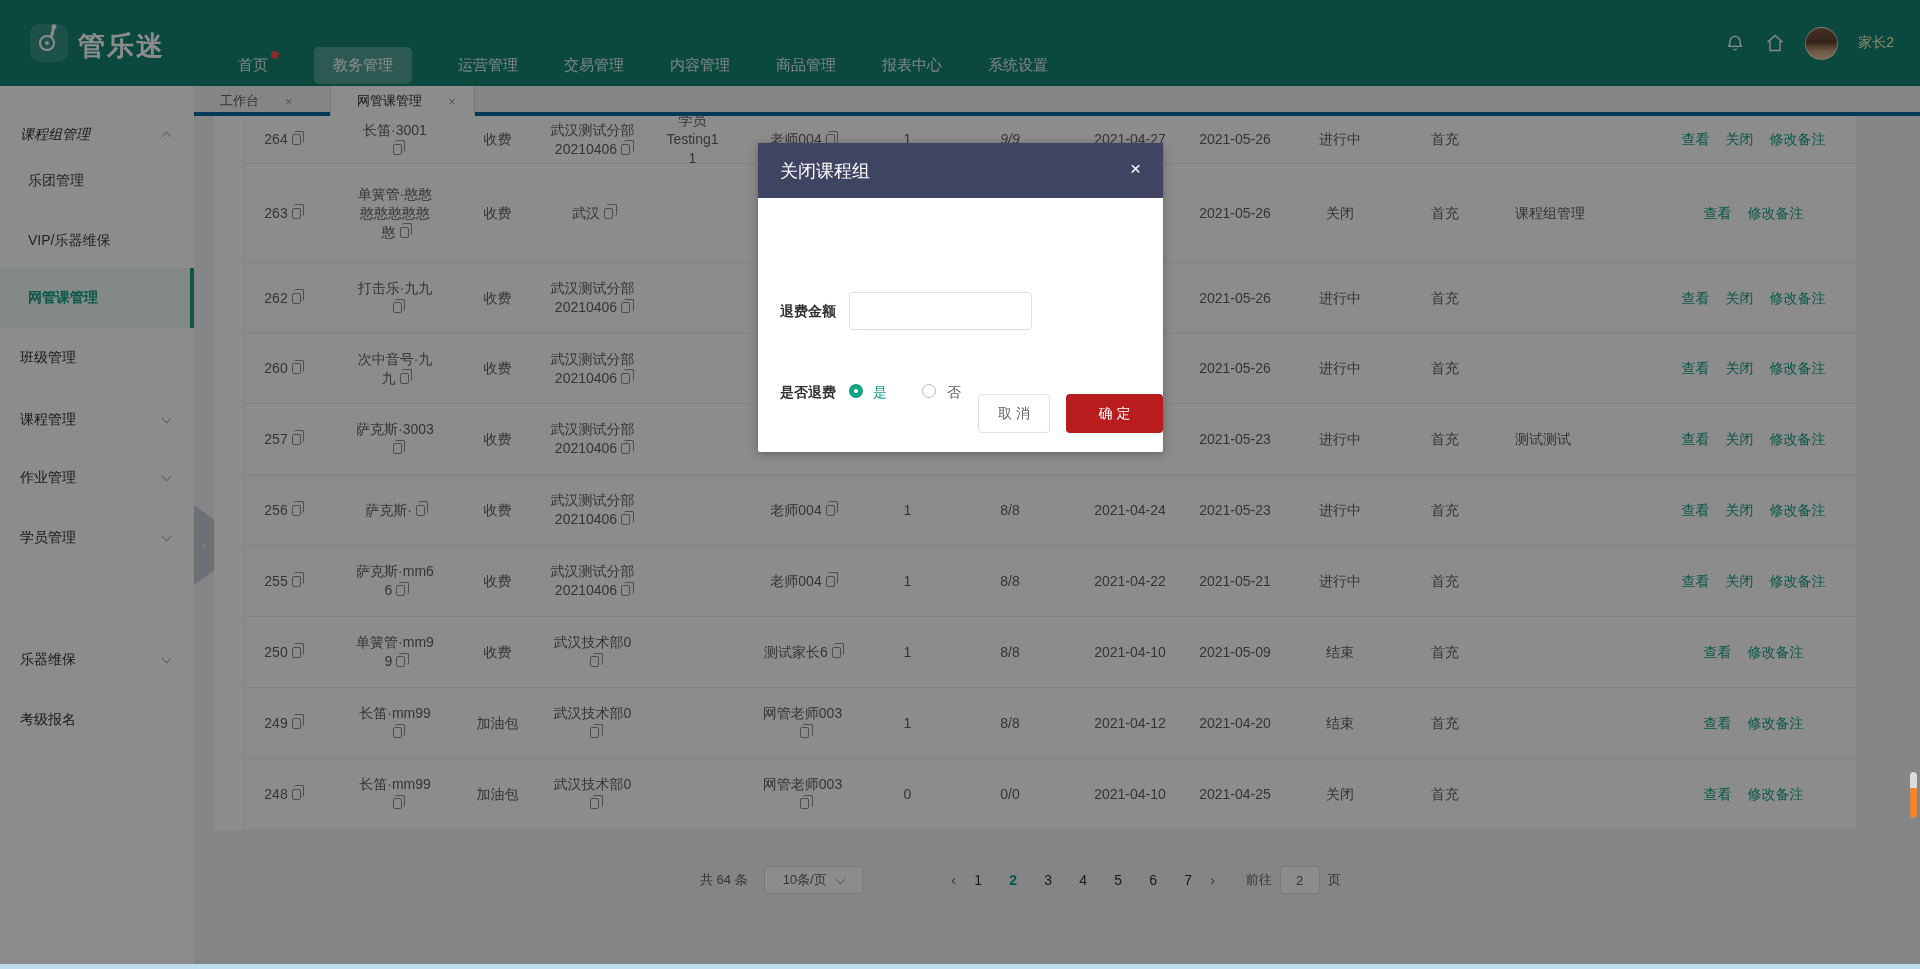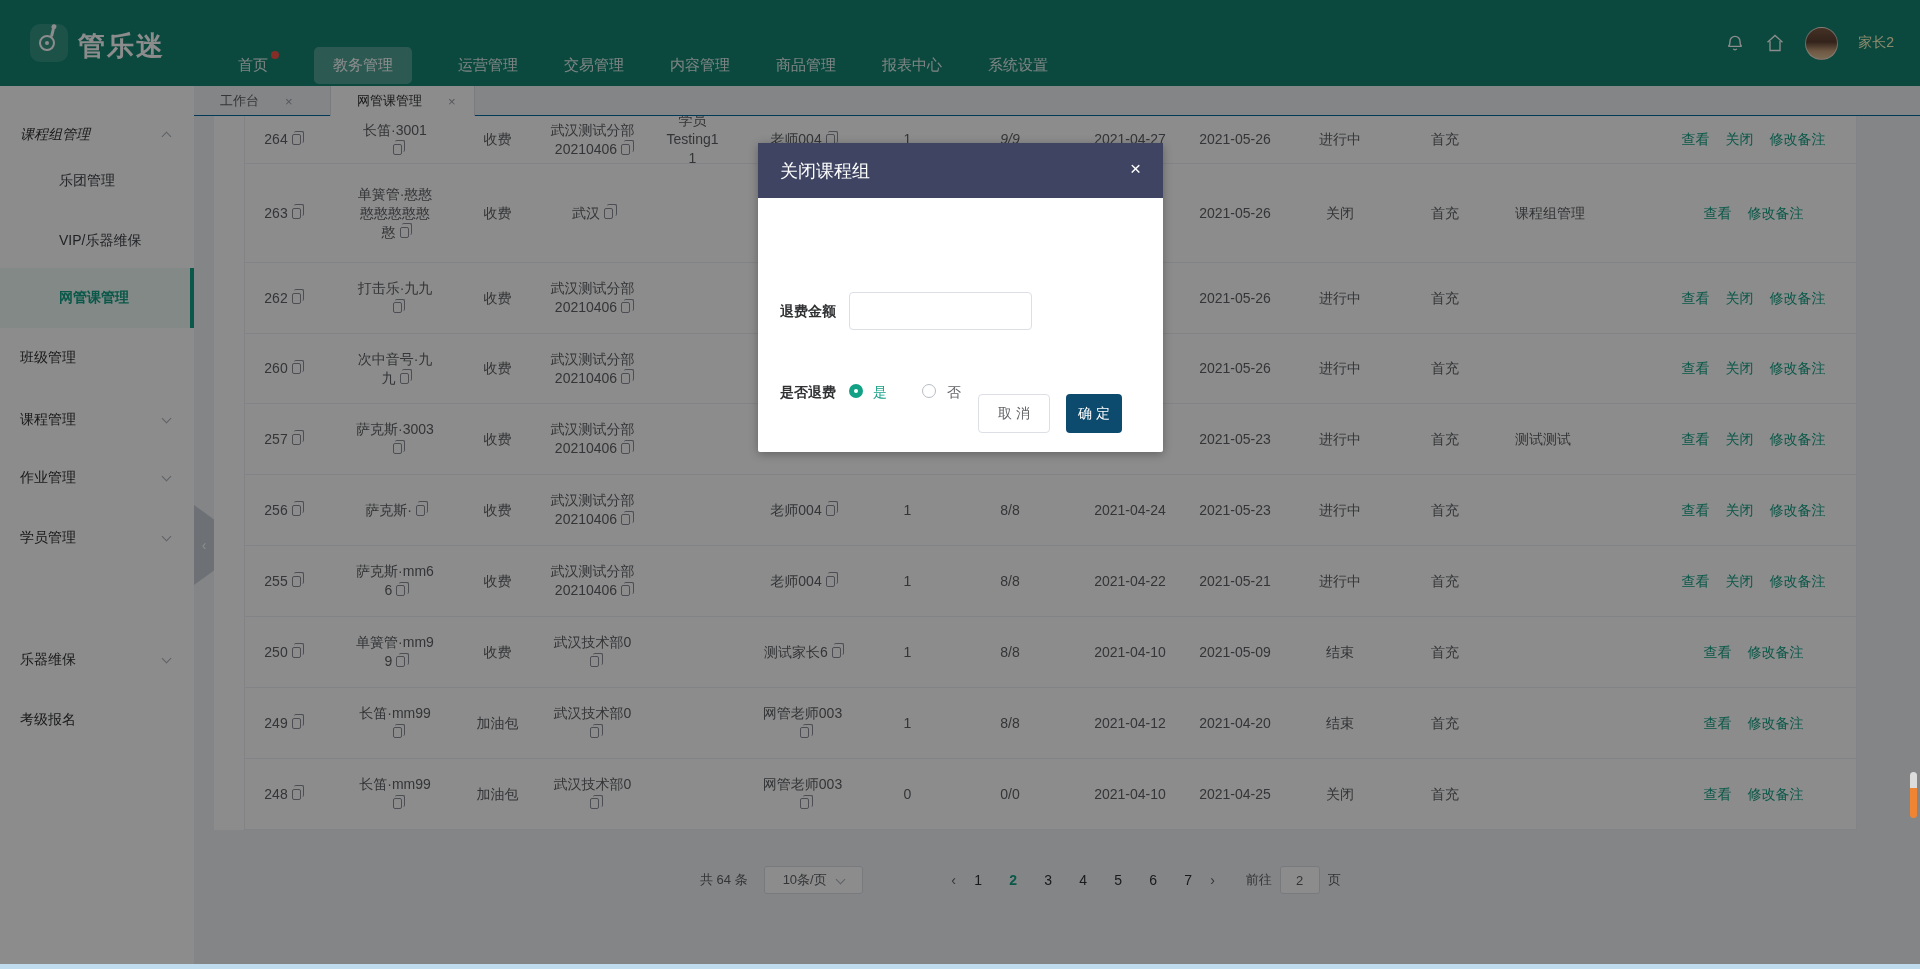--- a/index.html
+++ b/index.html
@@ -26,32 +26,32 @@
   .avatar { width:33px; height:33px; border-radius:50%; border:1.5px solid rgba(255,255,255,0.65);
     background:linear-gradient(180deg,#7d5a44 0%,#5d4031 45%,#caa27c 75%,#e2c39c 100%); }
   .user-name { color:#fef9c3; font-size:14px; }
 
   
   #sidebar { left:0; top:86px; width:194px; height:883px; background:#fff; }
   .side-item { position:absolute; left:0; width:194px; height:44px; display:flex; align-items:center;
     font-size:14px; color:#303133; cursor:pointer; }
   .side-item .lbl { white-space:nowrap; }
   .side-item.lvl0 { padding-left:20px; }
-  .side-item.lvl1 { padding-left:59px; color:#3c3f45; }
+  .side-item.lvl1 { padding-left:28px; color:#3c3f45; }
   .side-item.sel { color:#13A185; background:#EFF9F6; height:60px; border-right:4px solid #13A185; font-weight:700; }
   .chev { width:7px; height:7px; border-right:1.5px solid #aeb2b9; border-bottom:1.5px solid #aeb2b9;
     position:absolute; right:24px; }
   .chev.down { transform:rotate(45deg); margin-top:-3px; }
   .chev.up { transform:rotate(-135deg); margin-top:3px; }
   #collapse-handle { left:194px; top:505px; width:20px; height:80px; background:#c7ccd4;
     clip-path:polygon(0 0,100% 18%,100% 82%,0 100%); display:flex; align-items:center; justify-content:center;
     color:#fff; font-size:14px; cursor:pointer; }
 
   
-  #tabbar { left:194px; top:86px; width:1726px; height:30px; background:#F0F2F5; display:flex; border-bottom:1px solid #0369a1; }
+  #tabbar { left:194px; top:86px; width:1726px; height:30px; background:#F0F2F5; display:flex; border-bottom:4px solid #0369a1; }
   .tab { height:30px; display:flex; align-items:center; gap:26px; padding:0 18px 0 26px; font-size:13px;
     color:#606266; border-right:1px solid #DDE0E6; cursor:pointer; min-width:137px; }
   .tab.active { background:#fff; color:#303133; }
   .tab-x { color:#9ca0a8; font-size:13px; cursor:pointer; }
 
   
   #table-card { left:214px; top:116px; width:1643px; height:714px; background:#fff; border-right:1px solid #EBEEF5; }
   #gutter { position:absolute; left:0; top:0; width:31px; height:714px; border-right:1px solid #EBEEF5; }
   #rows { position:absolute; left:31px; top:0; width:1612px; }
   .trow { display:flex; border-bottom:1px solid #EBEEF5; align-items:center; overflow:hidden; }
@@ -90,21 +90,21 @@
   .radio.on::after { content:""; position:absolute; left:5px; top:5px; width:4px; height:4px; border-radius:50%; background:#fff; }
   .radio.off { background:#fff; border:1px solid #b8bcc4; }
   .r-lbl { position:absolute; font-size:14px; }
   .r-lbl.yes { color:#13A185; }
   .r-lbl.no { color:#606266; }
   #m-input { position:absolute; left:91px; top:149px; width:183px; height:38px; border:1px solid #DCDFE6;
     border-radius:4px; background:#fff; font-size:14px; padding:0 10px; color:#303133; }
   .m-btn { position:absolute; height:39px; border-radius:4px; font-size:14px; display:flex;
     align-items:center; justify-content:center; cursor:pointer; }
   #btn-cancel { left:220px; top:251px; width:72px; background:#fff; border:1px solid #DCDFE6; color:#606266; }
-  #btn-ok { left:308px; top:251px; width:56px; background:#0c4a6e; color:#fff; }
+  #btn-ok { left:308px; top:251px; width:97px; background:#b91c1c; color:#fff; }
 
   
   #v-scroll { left:1910px; top:772px; width:7px; height:46px; border-radius:4px; z-index:70;
     background:linear-gradient(180deg,#dcdcdc 0 34%,#EF8432 34% 100%); }
   #h-strip { left:0; top:964px; width:1920px; height:5px; background:#BFDCEF; z-index:70; }
 </style>
 </head>
 <body>
 
 <div id="stage">

